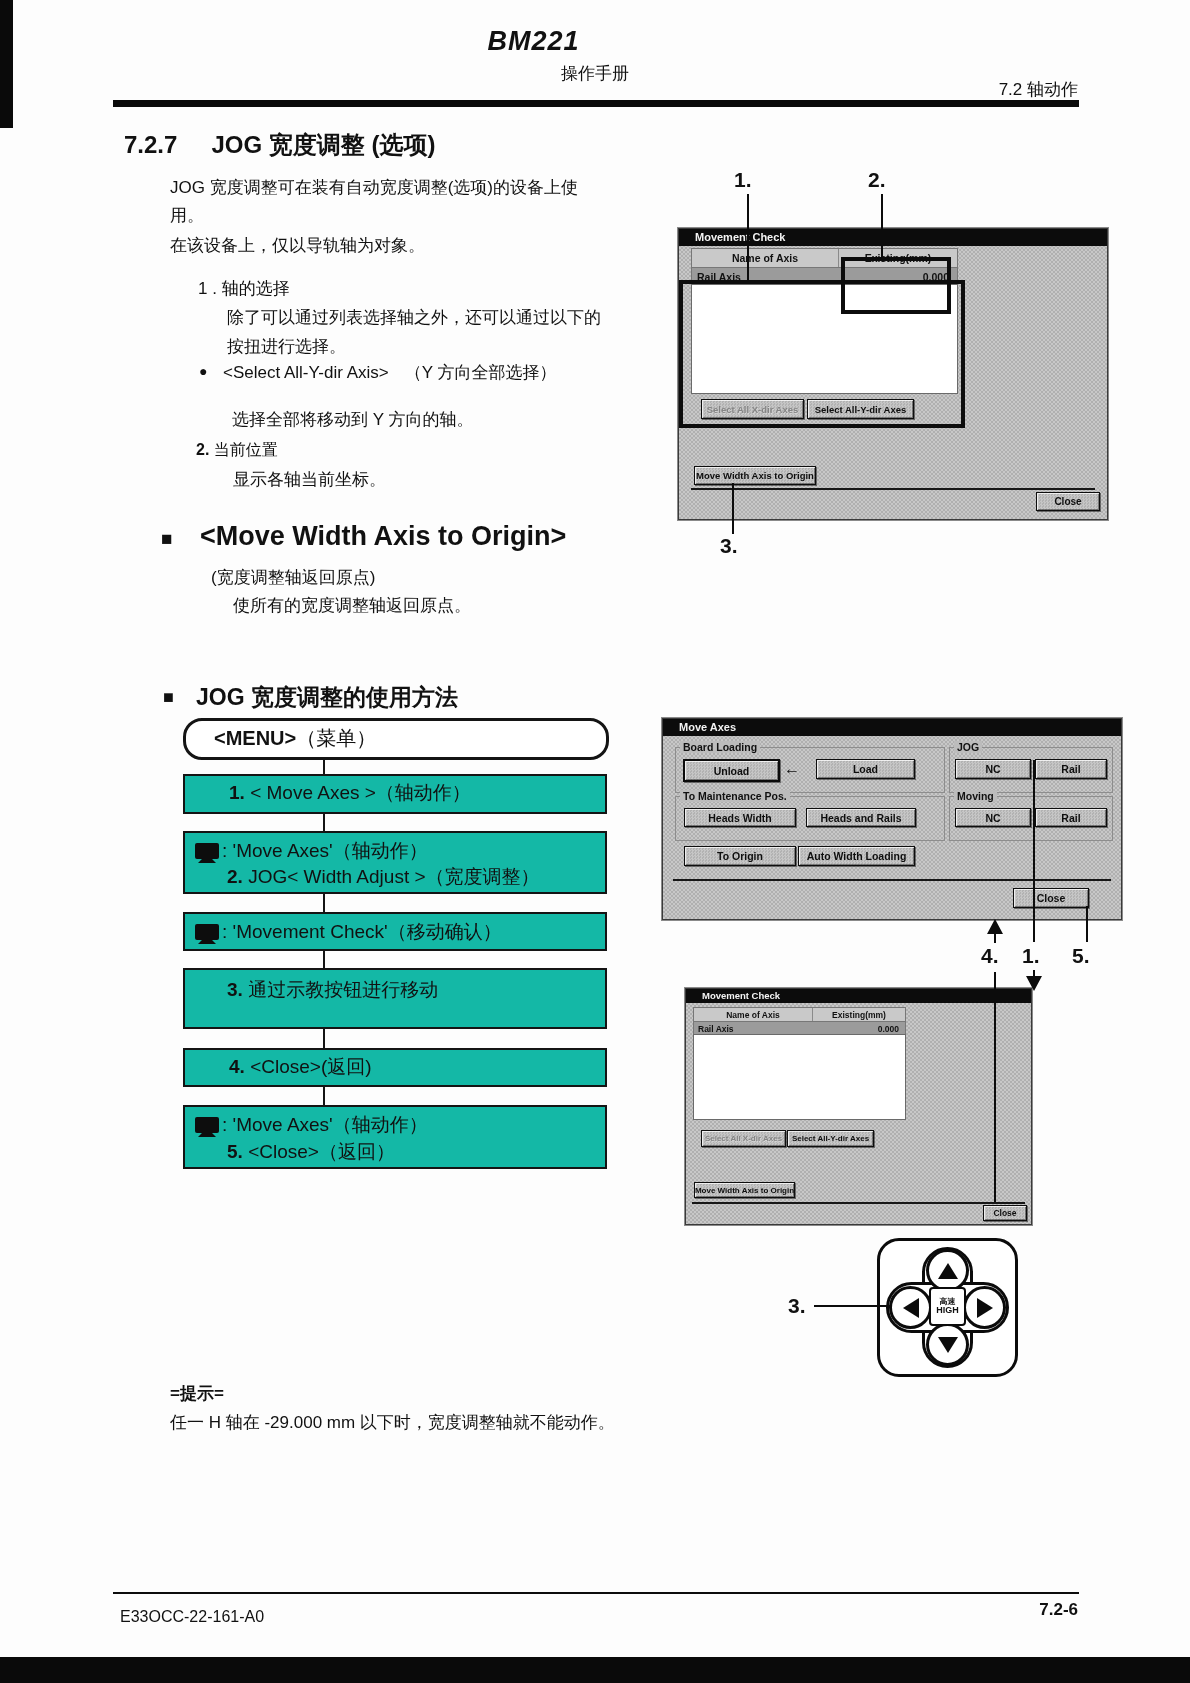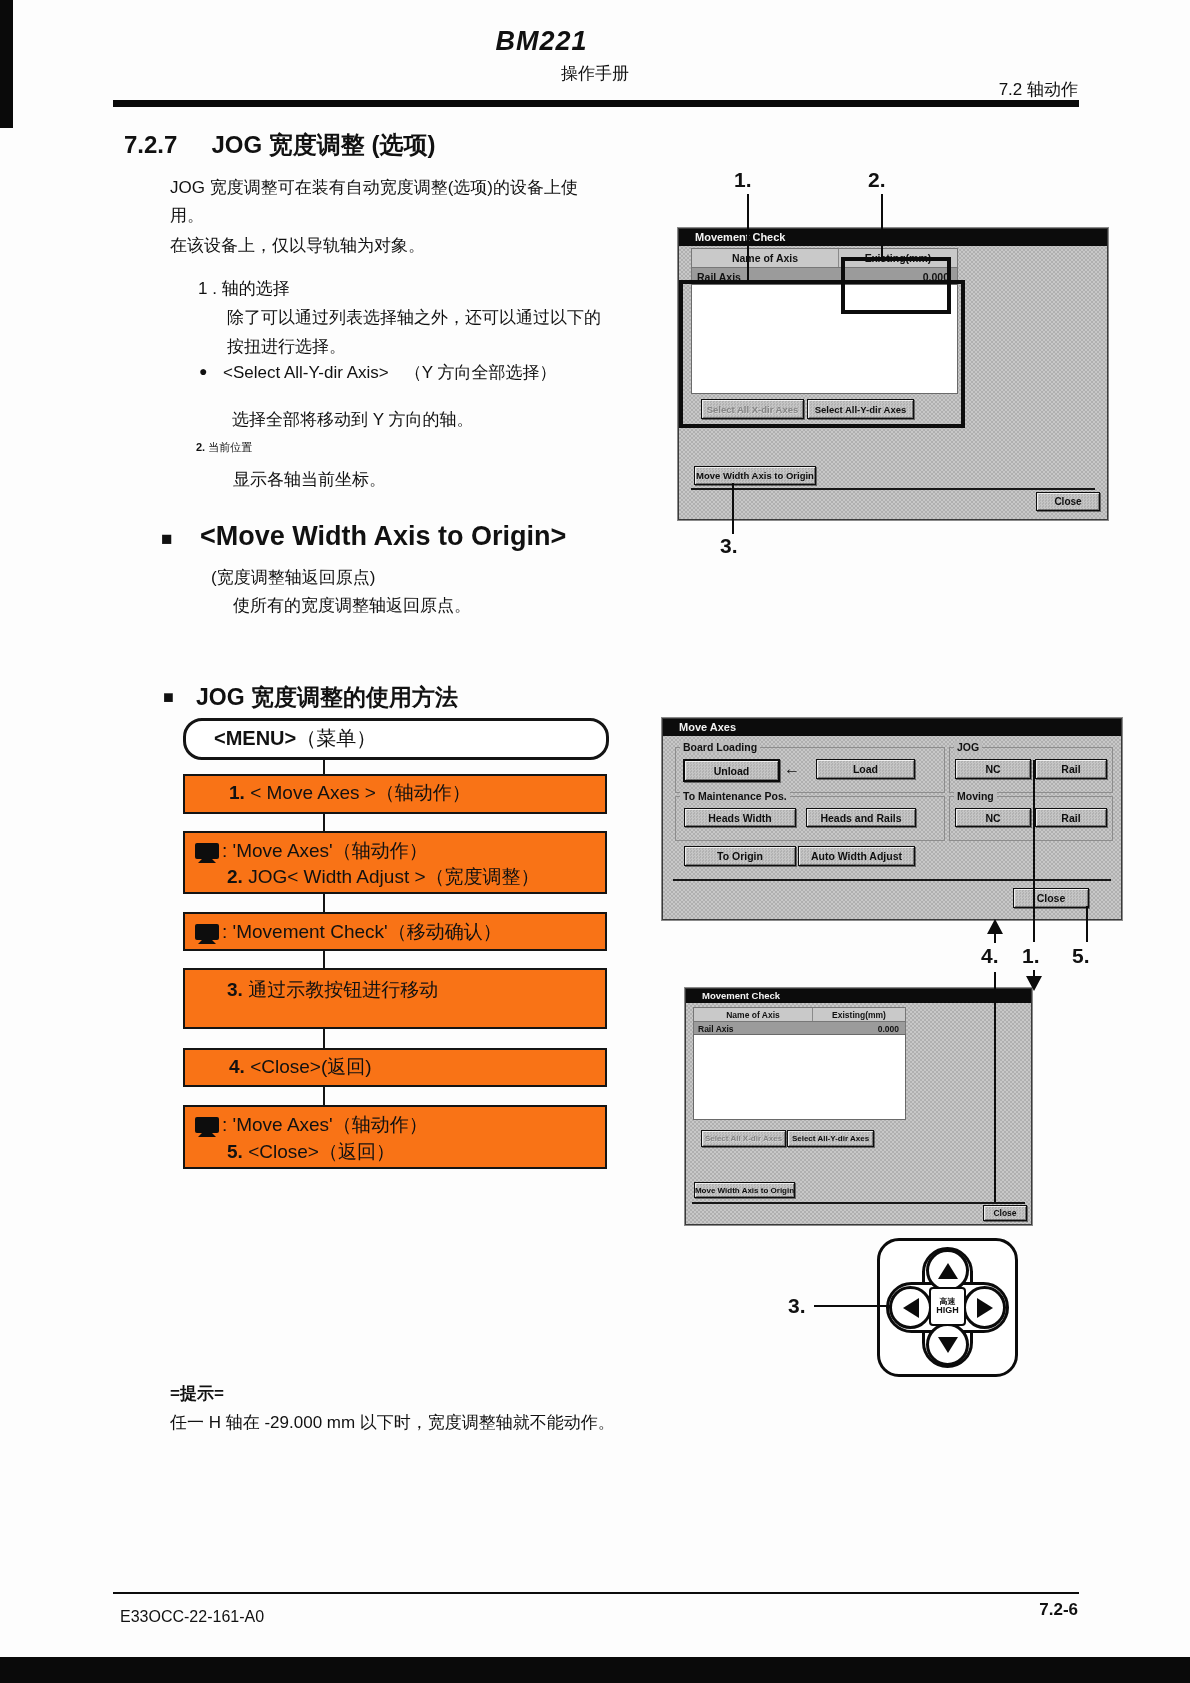--- a/index.html
+++ b/index.html
@@ -20,21 +20,21 @@
        background-size:3px 3px;border:1px solid #0e0e0e;
        box-shadow:inset 1px 1px 0 rgba(255,255,255,.75),inset -1px -1px 0 rgba(0,0,0,.38),1px 1px 0 rgba(0,0,0,.45);
        font-weight:bold;color:#0e0e0e;display:flex;align-items:center;justify-content:center;
        text-align:center;white-space:nowrap;}
   .btn.disabled{color:#848484;text-shadow:.5px .5px 0 #d8d8d8;}
   .btn.dft{border:2px solid #0c0c0c;}
   .cell{display:flex;align-items:center;justify-content:center;}
   .grp{position:absolute;border:1px solid #8d8d8d;}
   .grp-label{position:absolute;background:#bcbcbc;font-weight:bold;padding:0 3px;white-space:nowrap;}
   
-  .fbox{position:absolute;left:183px;width:420px;border:2px solid #141414;background:#f97316;z-index:5;}
+  .fbox{position:absolute;left:183px;width:420px;border:2px solid #141414;background:#14b8a6;z-index:5;}
   .fline{position:absolute;left:323px;width:2px;background:#141414;}
   .mon{display:inline-block;position:relative;width:24px;height:16px;background:#0d0d0d;
        border-radius:2px;vertical-align:-2px;margin-right:3px;}
   .mon::after{content:"";position:absolute;left:3px;bottom:-4px;width:18px;height:4px;background:#0d0d0d;
        clip-path:polygon(22% 0,78% 0,100% 100%,0 100%);}
   
   .anno-num{position:absolute;font-weight:bold;font-size:21px;z-index:50;white-space:nowrap;}
   .aline{position:absolute;background:#0c0c0c;z-index:45;}
   .arect{position:absolute;border:4px solid #0c0c0c;z-index:40;}
   .tri{position:absolute;width:0;height:0;z-index:45;}
@@ -47,21 +47,21 @@
        display:flex;flex-direction:column;align-items:center;justify-content:center;line-height:1.05;}
 </style>
 </head>
 <body>
 
 <div class="page">
 
   <div class="abs" style="left:0;top:0;width:13px;height:128px;background:#0a0a0a;"></div>
   <div class="abs" style="left:0;top:1657px;width:1190px;height:26px;background:#0a0a0a;"></div>
 
-  <div class="abs b i" style="left:16px;top:26px;width:1051px;text-align:center;font-size:27px;letter-spacing:1px;">BM221</div>
+  <div class="abs b i" style="left:8px;top:26px;width:1051px;text-align:center;font-size:27px;letter-spacing:1px;">BM221</div>
   <div class="abs" style="left:0;top:62px;width:1190px;text-align:center;font-size:17px;">操作手册</div>
   <div class="abs" style="left:0;top:78px;width:1078px;text-align:right;font-size:17px;">7.2  轴动作</div>
   <div class="hr-thick" style="left:113px;top:100px;width:966px;height:7px;"></div>
 
   <div class="abs b" style="left:124px;top:129px;font-size:24px;">
     <span>7.2.7</span><span style="display:inline-block;width:34px;"></span><span>JOG 宽度调整 (选项)</span>
   </div>
 
   <div class="abs" style="left:170px;top:176px;font-size:17px;">JOG 宽度调整可在装有自动宽度调整(选项)的设备上使</div>
   <div class="abs" style="left:170px;top:204px;font-size:17px;">用。</div>
@@ -71,21 +71,21 @@
     <span>1 .</span> <span>轴的选择</span>
   </div>
   <div class="abs" style="left:227px;top:306px;font-size:17px;">除了可以通过列表选择轴之外，还可以通过以下的</div>
   <div class="abs" style="left:227px;top:335px;font-size:17px;">按扭进行选择。</div>
   <div class="abs" style="left:199px;top:363px;font-size:14px;">●</div>
   <div class="abs" style="left:223px;top:361px;font-size:17px;">
     <span>&lt;Select All-Y-dir Axis&gt;</span><span style="display:inline-block;width:16px;"></span><span>（Y 方向全部选择）</span>
   </div>
   <div class="abs" style="left:232px;top:408px;font-size:17px;">选择全部将移动到 Y 方向的轴。</div>
 
-  <div class="abs" style="left:196px;top:440px;font-size:11px;">
+  <div class="abs" style="left:196px;top:440px;font-size:16px;">
     <span class="b">2.</span> <span>当前位置</span>
   </div>
   <div class="abs" style="left:233px;top:468px;font-size:17px;">显示各轴当前坐标。</div>
 
   <div class="abs b" style="left:161px;top:528px;font-size:19px;">■</div>
   <div class="abs b" style="left:200px;top:521px;font-size:27px;">&lt;Move Width Axis to Origin&gt;</div>
   <div class="abs" style="left:211px;top:566px;font-size:17px;">(宽度调整轴返回原点)</div>
   <div class="abs" style="left:233px;top:594px;font-size:17px;">使所有的宽度调整轴返回原点。</div>
 
   <div class="dlg" style="left:678px;top:228px;width:428px;height:290px;">
@@ -168,21 +168,21 @@
     <div class="btn dft" style="left:20px;top:40px;width:93px;height:19px;font-size:10.5px;">Unload</div>
     <div class="abs b" style="left:121px;top:41px;font-size:16px;">←</div>
     <div class="btn" style="left:153px;top:40px;width:97px;height:18px;font-size:10.5px;">Load</div>
     <div class="btn" style="left:292px;top:40px;width:74px;height:18px;font-size:10.5px;">NC</div>
     <div class="btn" style="left:372px;top:40px;width:70px;height:18px;font-size:10.5px;">Rail</div>
     <div class="btn" style="left:21px;top:89px;width:110px;height:17px;font-size:10.5px;">Heads Width</div>
     <div class="btn" style="left:143px;top:89px;width:108px;height:17px;font-size:10.5px;">Heads and Rails</div>
     <div class="btn" style="left:292px;top:89px;width:74px;height:17px;font-size:10.5px;">NC</div>
     <div class="btn" style="left:372px;top:89px;width:70px;height:17px;font-size:10.5px;">Rail</div>
     <div class="btn" style="left:21px;top:127px;width:110px;height:18px;font-size:10.5px;">To Origin</div>
-    <div class="btn" style="left:135px;top:127px;width:115px;height:18px;font-size:10.5px;">Auto Width Adjust</div>
+    <div class="btn" style="left:135px;top:127px;width:115px;height:18px;font-size:10.5px;">Auto Width Loading</div>
     <div class="abs" style="left:10px;top:160px;width:438px;height:2px;background:#161616;"></div>
     <div class="btn" style="left:350px;top:169px;width:74px;height:18px;font-size:10.5px;">Close</div>
   </div>
 
   <div class="tri" style="left:987px;top:919px;border-left:8px solid transparent;border-right:8px solid transparent;border-bottom:15px solid #0c0c0c;"></div>
   <div class="aline" style="left:994px;top:933px;width:2px;height:10px;"></div>
   <div class="anno-num" style="left:981px;top:944px;">4.</div>
   <div class="aline" style="left:994px;top:972px;width:2px;height:230px;"></div>
 
   <div class="aline" style="left:1033px;top:760px;width:2px;height:182px;"></div>

